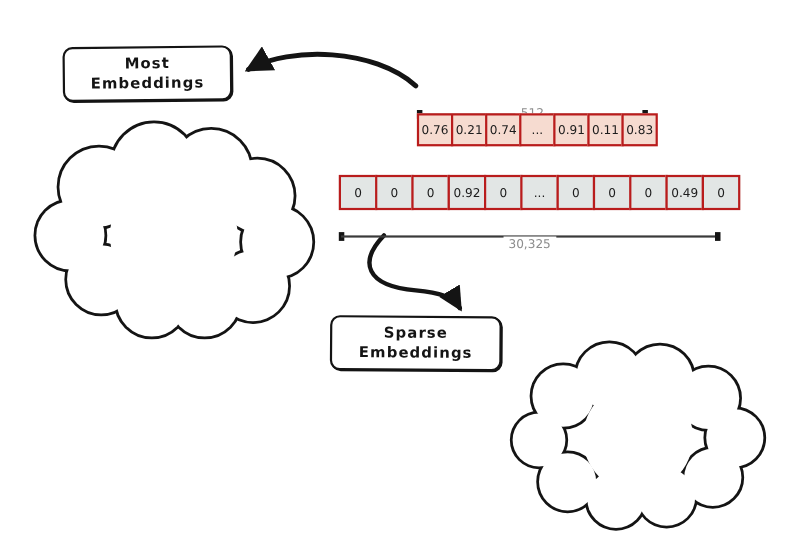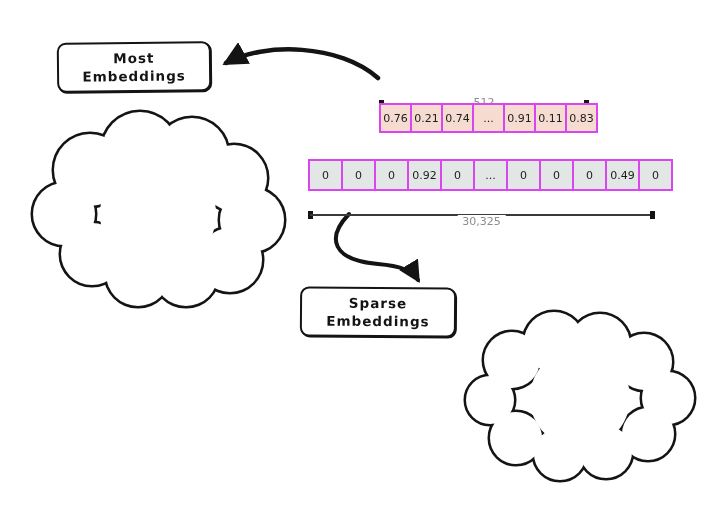--- a/index.html
+++ b/index.html
@@ -20,21 +20,21 @@
   
   .cloud-text{
     position:absolute;text-align:center;font-size:12.5px;line-height:1.55;
     font-weight:500;color:#141414;
   }
   #dense-cloud-text{left:72px;top:146px;width:178px;}
   #sparse-cloud-text{left:490px;top:350px;width:182px;}
   
   .vector-row{position:absolute;display:flex;}
   .cell{
-    height:26px;border:2px solid #d946ef;margin-left:-2px;
+    height:26px;border:2px solid #b91c1c;margin-left:-2px;
     display:flex;align-items:center;justify-content:center;
     font-size:11px;font-weight:500;color:#1c1c1c;
   }
   #dense-vector{left:381px;top:103px;}
   #dense-vector .cell{width:29px;background:#f6dbd0;}
   #sparse-vector{left:310px;top:159px;}
   #sparse-vector .cell{width:31px;height:28px;background:#e2e6e5;}
   
   .measure{position:absolute;height:10px;margin-top:16px;}
   #dense-measure{left:379px;top:83px;width:210px;}

